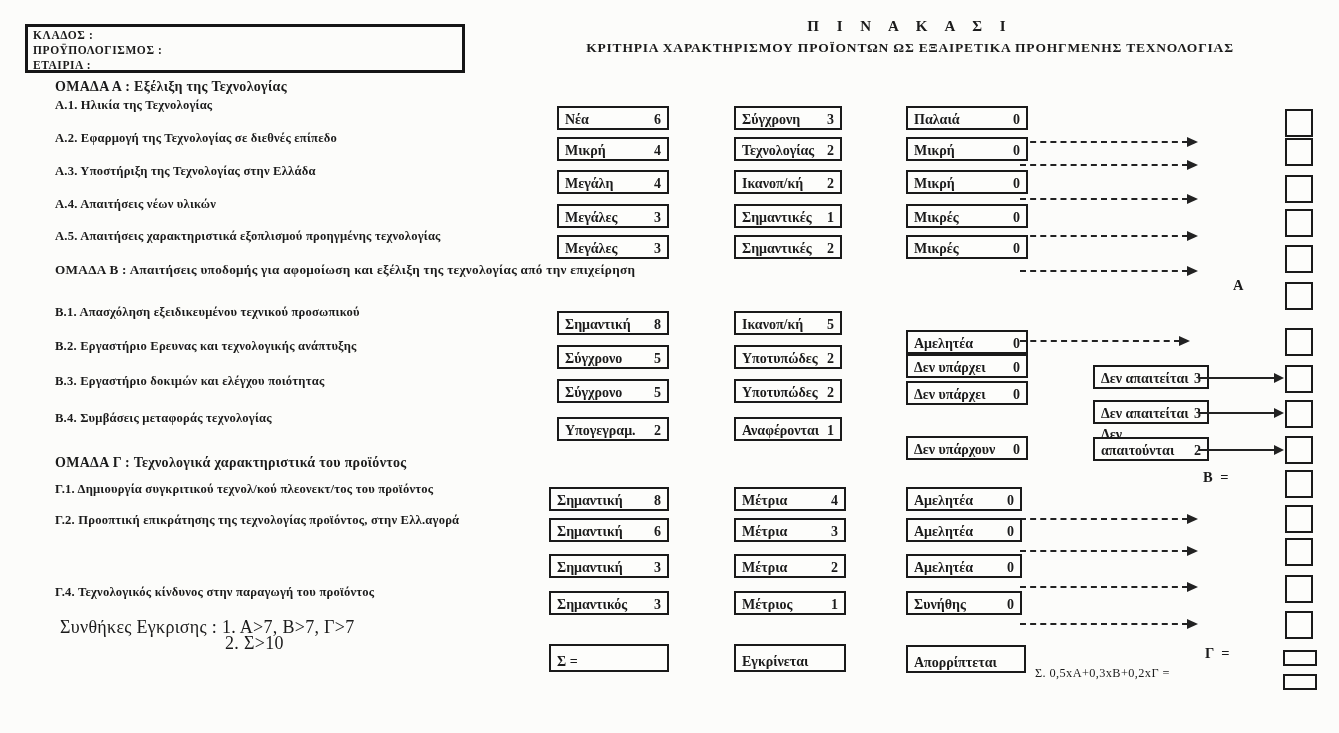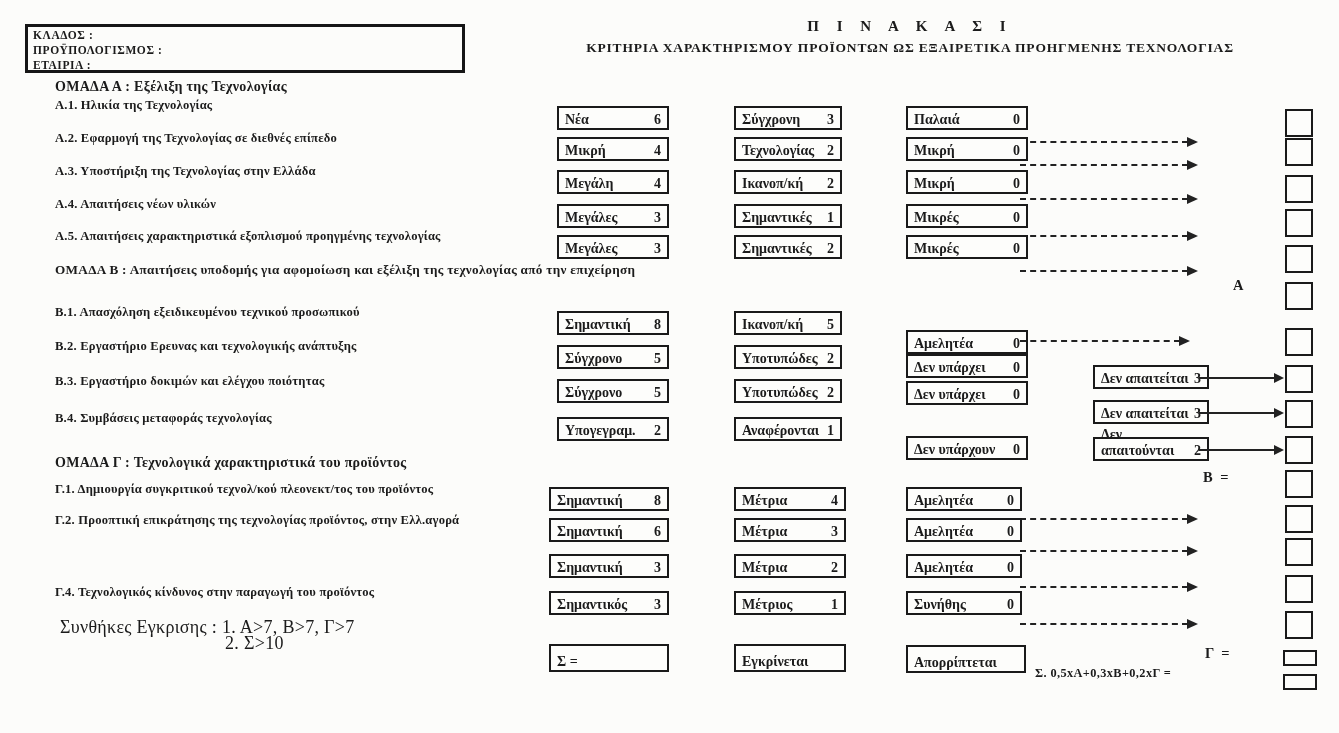--- a/index.html
+++ b/index.html
@@ -39,21 +39,21 @@
   .arr::after{
     content:"";position:absolute;right:-10px;top:-6px;width:0;height:0;
     border-left:11px solid #222;border-top:5px solid transparent;border-bottom:5px solid transparent;
   }
   .conn{position:absolute;height:0;border-top:2px solid #222;}
   .conn::after{
     content:"";position:absolute;right:-9px;top:-6px;width:0;height:0;
     border-left:10px solid #222;border-top:5px solid transparent;border-bottom:5px solid transparent;
   }
   .tot{font-weight:bold;font-size:14.5px;letter-spacing:2px;}
-  .formula{font-weight:bold;font-size:12.3px;letter-spacing:.4px;}
+  .formula{font-weight:normal;font-size:12.3px;letter-spacing:.4px;}
   .cond{font-weight:normal;font-size:18px;letter-spacing:.3px;}
 </style>
 </head>
 <body>
 
 <div class="page">
 
   <div class="meta-box">
     <div class="fld">ΚΛΑΔΟΣ :</div>
     <div class="fld">ΠΡΟΫΠΟΛΟΓΙΣΜΟΣ :</div>

